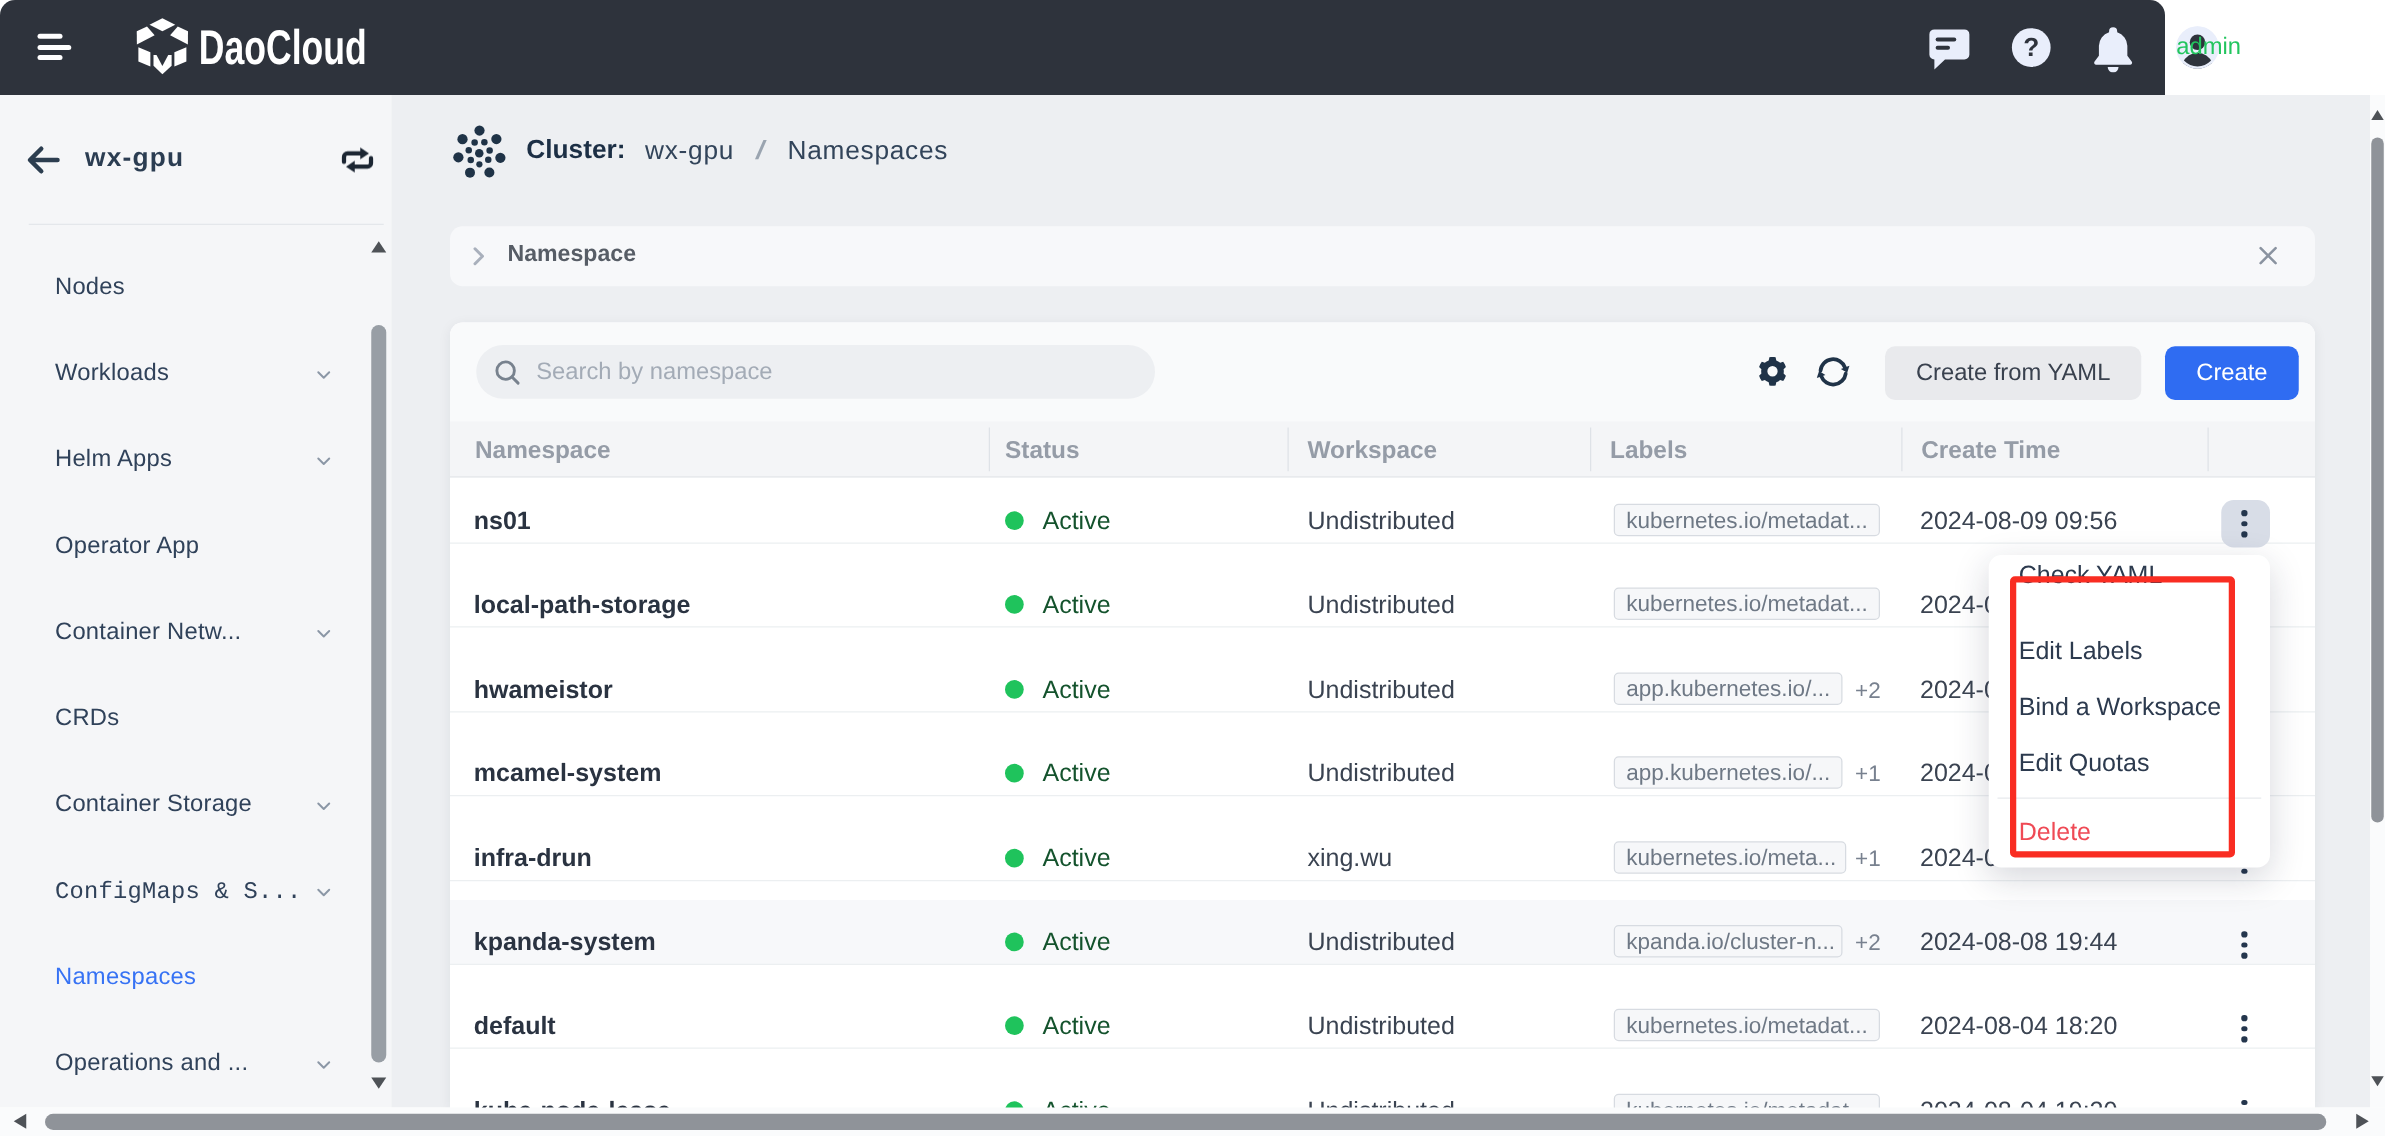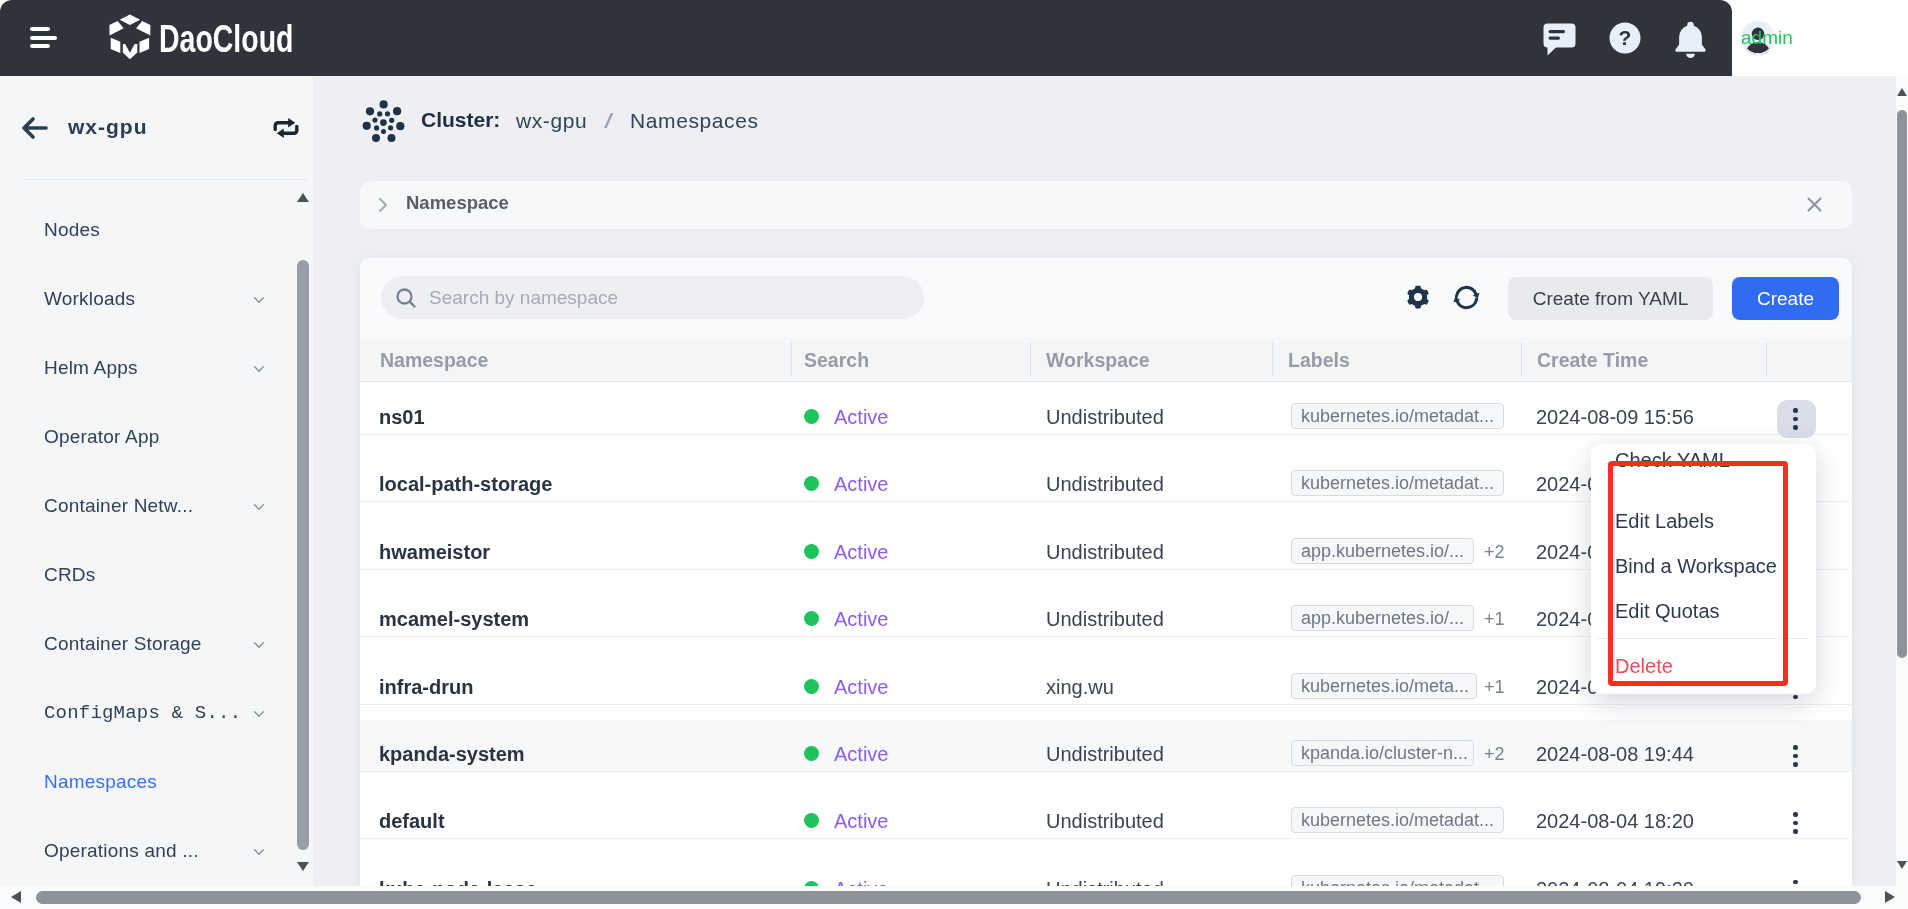--- a/index.html
+++ b/index.html
@@ -54,21 +54,21 @@
 
 
 #thead { position:absolute; left:0; top:79px; width:1492px; height:45px; background:#f4f5f7;
   border-bottom:1px solid #e3e6ea; }
 .th { position:absolute; top:13px; font-size:19.5px; line-height:21px; font-weight:bold; color:#959ca7; }
 .vsep { position:absolute; top:5px; width:1px; height:35px; background:#dee2e7; }
 
 .row { position:absolute; left:0; width:1492px; height:52px; border-bottom:1px solid #eceff1; background:#fff; }
 .row .nm { position:absolute; left:19px; top:24px; font-size:20px; line-height:21px; font-weight:bold; color:#2a3341; }
 .row .dot { position:absolute; left:444px; top:26px; width:15px; height:15px; border-radius:50%; background:#1fc35c; }
-.row .st { position:absolute; left:474px; top:24px; font-size:20px; line-height:21px; color:#8b5cf6; }
+.row .st { position:absolute; left:474px; top:24px; font-size:20px; line-height:21px; color:#14532d; }
 .row .ws { position:absolute; left:686px; top:24px; font-size:20px; line-height:21px; color:#3a4351; }
 .row .chip { position:absolute; left:931px; top:20px; height:26px; line-height:24px;
   border:1px solid #d7dbe1; background:#f6f7f9; border-radius:4px; font-size:18px;
   color:#6e7885; padding:0 9px; white-space:nowrap; overflow:hidden; width:213px; }
 .row .plus { position:absolute; top:24px; font-size:18px; line-height:20px; color:#78818f; }
 .row .ct { position:absolute; left:1176px; top:24px; font-size:20px; line-height:21px; color:#3a4351; }
 .kebab { position:absolute; left:1433px; top:25px; width:5px; height:18px; }
 .kebab i { position:absolute; left:0; width:4.5px; height:4.5px; border-radius:50%; background:#24364d; }
 #r1bg { position:absolute; left:1417px; top:142px; width:39px; height:38px; border-radius:10px; background:#d8dde7; }
 
@@ -211,38 +211,38 @@
       <path d="M20.93 13.26 A9 9 0 0 1 3.6 15.2"></path>
     </g>
     <polygon points="23.6,7.7 17.5,9.9 22,12.7" fill="#203348"></polygon>
     <polygon points="0.4,16.4 6.5,14.2 2,11.4" fill="#203348"></polygon>
   </svg>
   <div id="btn-yaml">Create from YAML</div>
   <div id="btn-create">Create</div>
 
   <div id="thead">
     <div class="th" style="left:20px;">Namespace</div>
-    <div class="th" style="left:444px;">Search</div>
+    <div class="th" style="left:444px;">Status</div>
     <div class="th" style="left:686px;">Workspace</div>
     <div class="th" style="left:928px;">Labels</div>
     <div class="th" style="left:1177px;">Create Time</div>
     <div class="vsep" style="left:431px;"></div>
     <div class="vsep" style="left:670px;"></div>
     <div class="vsep" style="left:912px;"></div>
     <div class="vsep" style="left:1161px;"></div>
     <div class="vsep" style="left:1406px;"></div>
   </div>
 
   <div class="row" style="top:125px;">
     <div class="nm">ns01</div>
       <div class="dot"></div>
       <div class="st">Active</div>
     <div class="ws">Undistributed</div>
     <div class="chip">kubernetes.io/metadat...</div>
-    <div class="ct">2024-08-09 15:56</div>
+    <div class="ct">2024-08-09 09:56</div>
     <div class="kebab">
         <i style="top:0;"></i>
         <i style="top:8.5px;"></i>
         <i style="top:17px;"></i>
       </div>
   </div>
   <div class="row" style="top:192.4px;">
     <div class="nm">local-path-storage</div>
       <div class="dot"></div>
       <div class="st">Active</div>

